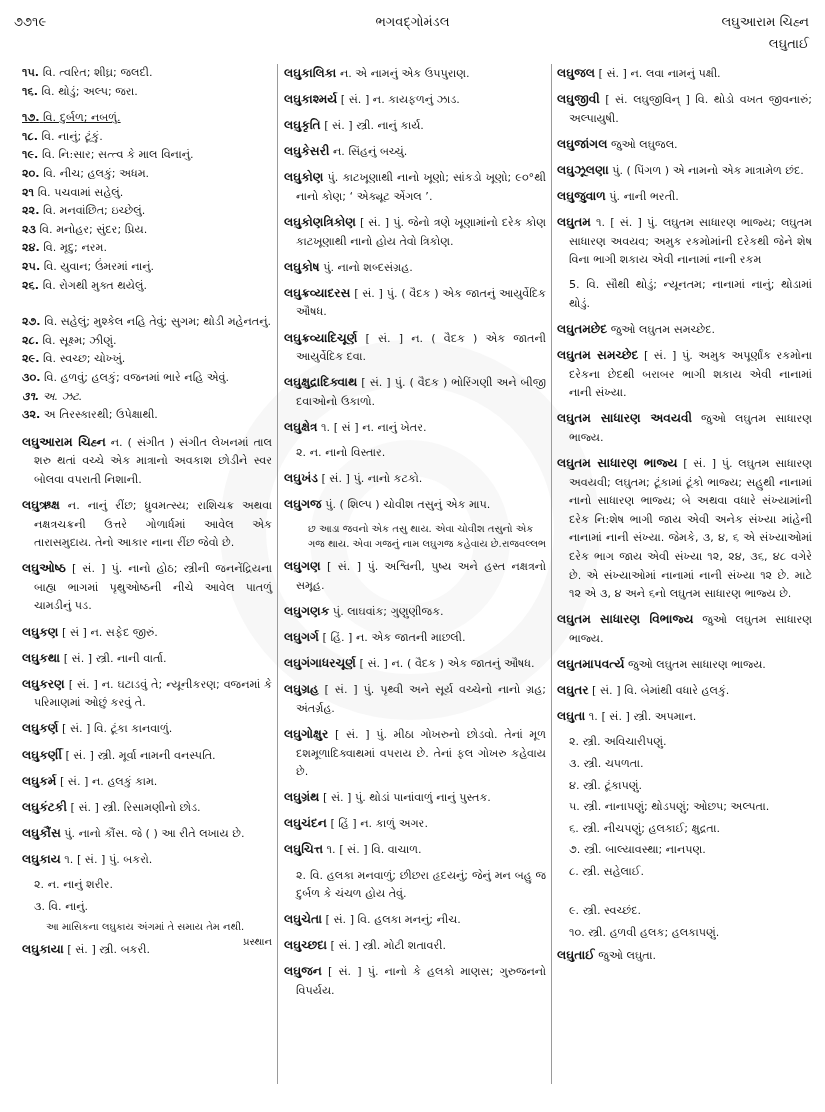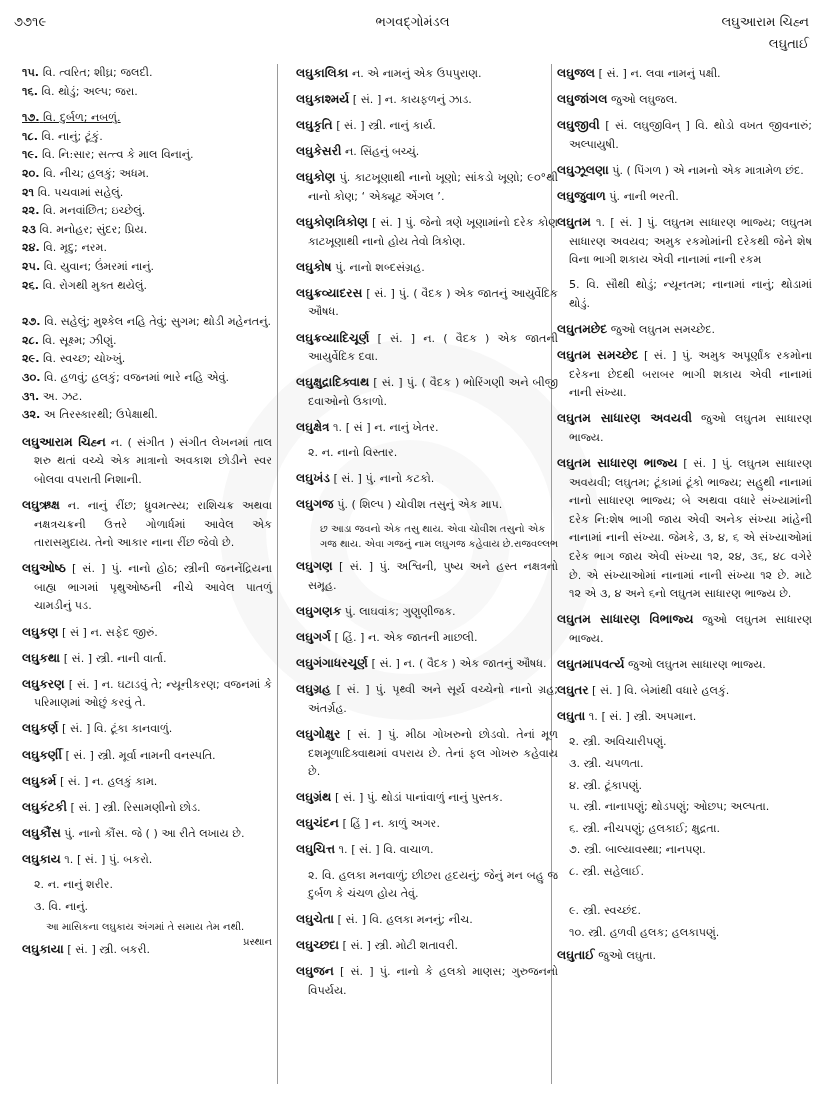--- a/index.html
+++ b/index.html
@@ -9,21 +9,21 @@
   #hdr-page{left:14px;}
   #hdr-title{left:0;right:0;text-align:center;}
   #hdr-guide1{right:16px;text-align:right;}
   #hdr-guide2{right:16px;top:36px;text-align:right;}
   .watermark{position:absolute;left:220px;top:340px;width:380px;height:380px;border-radius:50%;
        border:46px solid rgba(210,210,210,0.18);box-sizing:border-box;pointer-events:none;}
   .watermark2{position:absolute;left:310px;top:440px;width:200px;height:200px;border-radius:50%;
        border:36px solid rgba(210,210,210,0.16);box-sizing:border-box;pointer-events:none;}
   .col{position:absolute;top:64px;font-size:11.2px;line-height:18.6px;}
   #col1{left:22px;width:250px;}
-  #col2{left:296px;width:262px;}
+  #col2{left:284px;width:262px;}
   #col3{left:557px;width:255px;}
   .divider{position:absolute;top:64px;width:1px;background:#9a9a9a;}
   #div1{left:277px;height:1020px;}
   #div2{left:551px;height:1020px;}
   .entry{margin:0 0 6.5px 0;text-indent:0;padding-left:12px;text-indent:-12px;text-align:justify;}
   .entry.sub{padding-left:12px;text-indent:0;margin-left:0;}
   .hw{font-weight:bold;font-size:12.2px;}
   .num{font-weight:bold;}
   .quote{font-size:10px;padding-left:24px;line-height:15px;margin-bottom:6px;}
   .qsrc{float:right;font-size:10px;}
@@ -54,21 +54,21 @@
       <div class="nm entry" style="margin-bottom: 0px;"><span class="num">૨૧</span> <span>વિ. પચવામાં સહેલું.</span></div>
       <div class="nm entry" style="margin-bottom: 0px;"><span class="num">૨૨.</span> <span>વિ. મનવાંછિત; ઇચ્છેલું.</span></div>
       <div class="nm entry" style="margin-bottom: 0px;"><span class="num">૨૩</span> <span>વિ. મનોહર; સુંદર; પ્રિય.</span></div>
       <div class="nm entry" style="margin-bottom: 0px;"><span class="num">૨૪.</span> <span>વિ. મૃદુ; નરમ.</span></div>
       <div class="nm entry" style="margin-bottom: 0px;"><span class="num">૨૫.</span> <span>વિ. યુવાન; ઉંમરમાં નાનું.</span></div>
       <div class="nm entry" style="margin-bottom: 0px;"><span class="num">૨૬.</span> <span>વિ. રોગથી મુક્ત થયેલું.</span></div>
       <div class="nm entry" style="margin-bottom: 0px; margin-top: 18px;"><span class="num">૨૭.</span> <span>વિ. સહેલું; મુશ્કેલ નહિ તેવું; સુગમ; થોડી મહેનતનું.</span></div>
       <div class="nm entry" style="margin-bottom: 0px;"><span class="num">૨૮.</span> <span>વિ. સૂક્ષ્મ; ઝીણું.</span></div>
       <div class="nm entry" style="margin-bottom: 0px;"><span class="num">૨૯.</span> <span>વિ. સ્વચ્છ; ચોખ્ખું.</span></div>
       <div class="nm entry" style="margin-bottom: 0px;"><span class="num">૩૦.</span> <span>વિ. હળવું; હલકું; વજનમાં ભારે નહિ એવું.</span></div>
-      <div class="nm entry" style="margin-bottom: 0px;"><span class="num">૩૧.</span> <span>અ. ઝટ.</span></div>
+      <div class="nm entry" style="margin-bottom: 0px; font-style: italic;"><span class="num">૩૧.</span> <span>અ. ઝટ.</span></div>
       <div class="nm entry" style="margin-bottom: 0px;"><span class="num">૩૨.</span> <span>અ તિરસ્કારથી; ઉપેક્ષાથી.</span></div>
     </div>
   <div id="c1-entries">
       <div class="entry"><span class="hw">લઘુઆરામ ચિહ્ન</span><span> ન. ( સંગીત ) સંગીત લેખનમાં તાલ શરુ થતાં વચ્ચે એક માત્રાનો અવકાશ છોડીને સ્વર બોલવા વપરાતી નિશાની.</span></div>
       <div class="entry"><span class="hw">લઘુઋક્ષ</span><span> ન. નાનું રીંછ; ધ્રુવમત્સ્ય; રાશિચક્ર અથવા નક્ષત્રચક્રની ઉત્તરે ગોળાર્ધમાં આવેલ એક તારાસમુદાય. તેનો આકાર નાના રીંછ જેવો છે.</span></div>
       <div class="entry"><span class="hw">લઘુઓષ્ઠ</span><span> [ સં. ] પું. નાનો હોઠ; સ્ત્રીની જનનેંદ્રિયના બાહ્ય ભાગમાં પૃથુઓષ્ઠની નીચે આવેલ પાતળું ચામડીનું પડ.</span></div>
       <div class="entry"><span class="hw">લઘુકણ</span><span> [ સં ] ન. સફેદ જીરું.</span></div>
       <div class="entry"><span class="hw">લઘુકથા</span><span> [ સં. ] સ્ત્રી. નાની વાર્તા.</span></div>
       <div class="entry"><span class="hw">લઘુકરણ</span><span> [ સં. ] ન. ઘટાડવું તે; ન્યૂનીકરણ; વજનમાં કે પરિમાણમાં ઓછું કરવું તે.</span></div>
       <div class="entry"><span class="hw">લઘુકર્ણ</span><span> [ સં. ] વિ. ટૂંકા કાનવાળું.</span></div>
@@ -129,22 +129,22 @@
   <div id="c2-d">
       <div class="entry"><span class="hw">લઘુચેતા</span><span> [ સં. ] વિ. હલકા મનનું; નીચ.</span></div>
       <div class="entry"><span class="hw">લઘુચ્છદા</span><span> [ સં. ] સ્ત્રી. મોટી શતાવરી.</span></div>
       <div class="entry"><span class="hw">લઘુજન</span><span> [ સં. ] પું. નાનો કે હલકો માણસ; ગુરુજનનો વિપર્યય.</span></div>
     </div>
 </div>
 
 <div class="col" id="col3">
   <div id="c3-a">
       <div class="entry"><span class="hw">લઘુજલ</span><span> [ સં. ] ન. લવા નામનું પક્ષી.</span></div>
+      <div class="entry"><span class="hw">લઘુજીવી</span><span> [ સં. લઘુજીવિન્ ] વિ. થોડો વખત જીવનારું; અલ્પાયુષી.</span></div>
       <div class="entry"><span class="hw">લઘુજાંગલ</span><span> જુઓ લઘુજલ.</span></div>
-      <div class="entry"><span class="hw">લઘુજીવી</span><span> [ સં. લઘુજીવિન્ ] વિ. થોડો વખત જીવનારું; અલ્પાયુષી.</span></div>
       <div class="entry"><span class="hw">લઘુઝૂલણા</span><span> પું. ( પિંગળ ) એ નામનો એક માત્રામેળ છંદ.</span></div>
       <div class="entry"><span class="hw">લઘુજુવાળ</span><span> પું. નાની ભરતી.</span></div>
       <div class="entry"><span class="hw">લઘુતમ</span><span> ૧. [ સં. ] પું. લઘુતમ સાધારણ ભાજ્ય; લઘુતમ સાધારણ અવયવ; અમુક રકમોમાંની દરેકથી જેને શેષ વિના ભાગી શકાય એવી નાનામાં નાની રકમ</span></div>
     </div>
   <div class="entry sub">5. વિ. સૌથી થોડું; ન્યૂનતમ; નાનામાં નાનું; થોડામાં થોડું.</div>
   <div id="c3-b">
       <div class="entry"><span class="hw">લઘુતમછેદ</span><span> જુઓ લઘુતમ સમચ્છેદ.</span></div>
       <div class="entry"><span class="hw">લઘુતમ સમચ્છેદ</span><span> [ સં. ] પું. અમુક અપૂર્ણાંક રકમોના દરેકના છેદથી બરાબર ભાગી શકાય એવી નાનામાં નાની સંખ્યા.</span></div>
       <div class="entry"><span class="hw">લઘુતમ સાધારણ અવયવી</span><span> જુઓ લઘુતમ સાધારણ ભાજ્ય.</span></div>
       <div class="entry"><span class="hw">લઘુતમ સાધારણ ભાજ્ય</span><span> [ સં. ] પું. લઘુતમ સાધારણ અવયવી; લઘુતમ; ટૂંકામાં ટૂંકો ભાજ્ય; સહુથી નાનામાં નાનો સાધારણ ભાજ્ય; બે અથવા વધારે સંખ્યામાંની દરેક નિ:શેષ ભાગી જાય એવી અનેક સંખ્યા માંહેની નાનામાં નાની સંખ્યા. જેમકે, ૩, ૪, ૬ એ સંખ્યાઓમાં દરેક ભાગ જાય એવી સંખ્યા ૧૨, ૨૪, ૩૬, ૪૮ વગેરે છે. એ સંખ્યાઓમાં નાનામાં નાની સંખ્યા ૧૨ છે. માટે ૧૨ એ ૩, ૪ અને ૬નો લઘુતમ સાધારણ ભાજ્ય છે.</span></div>

